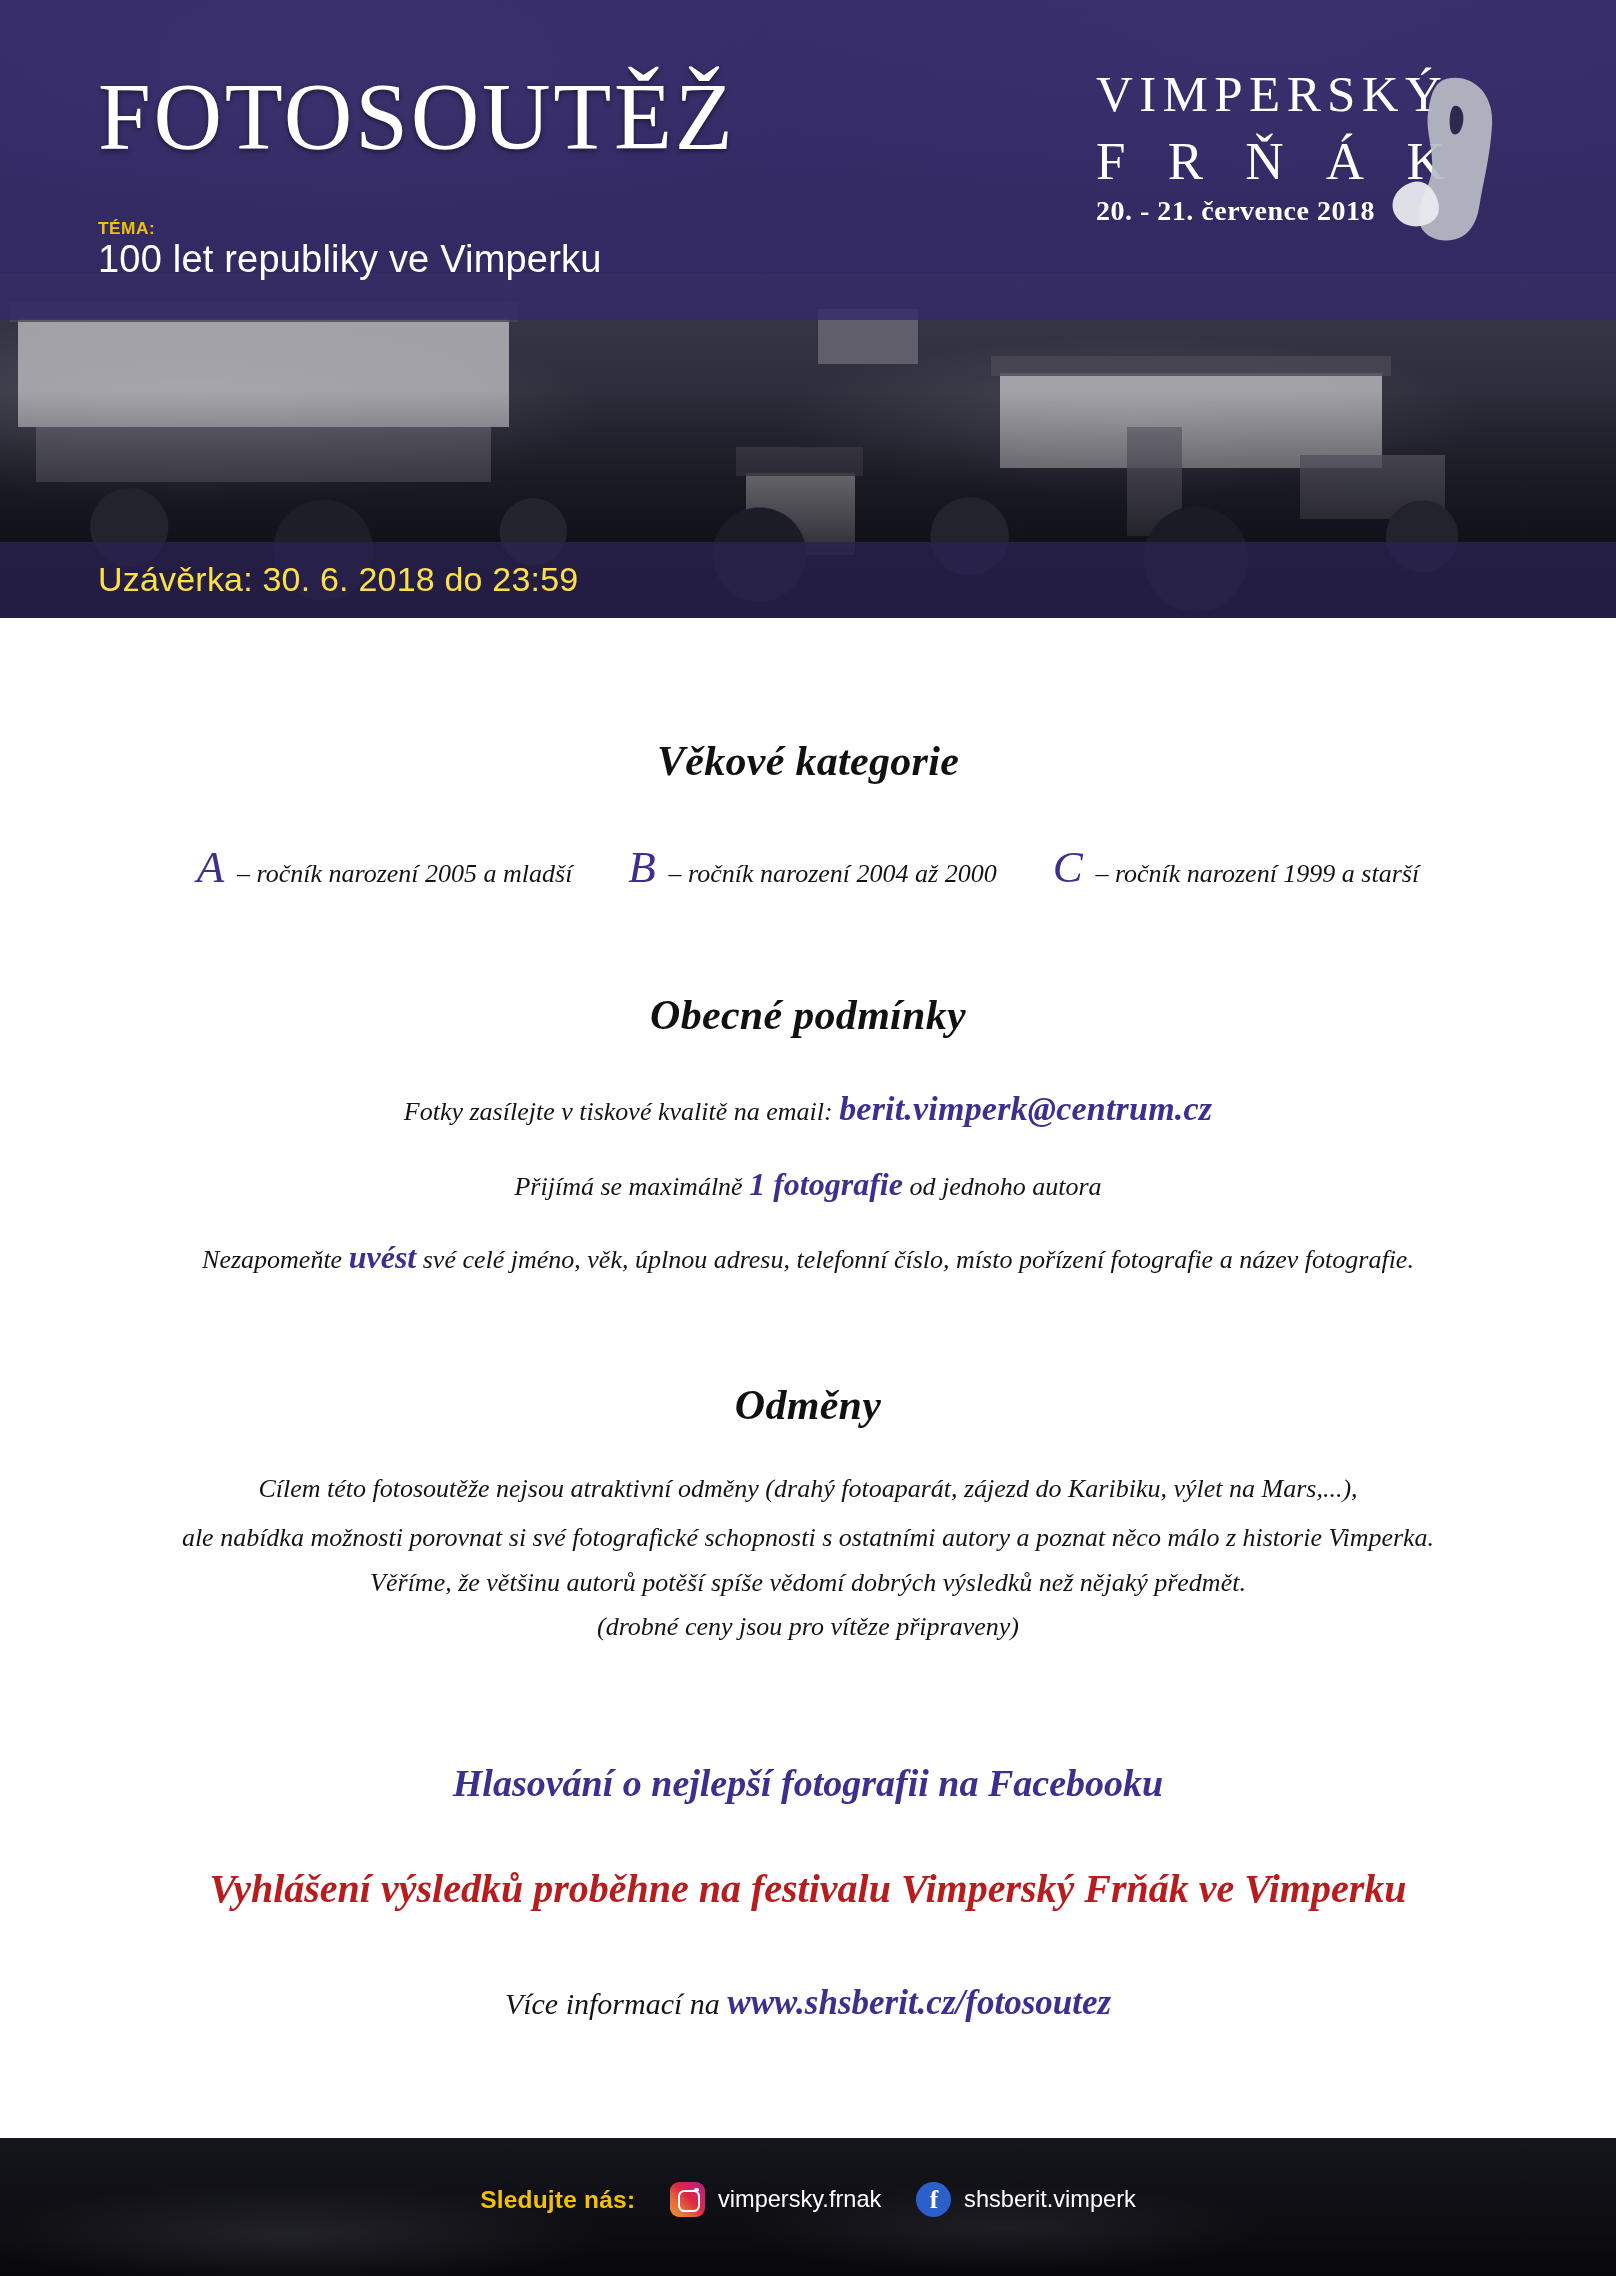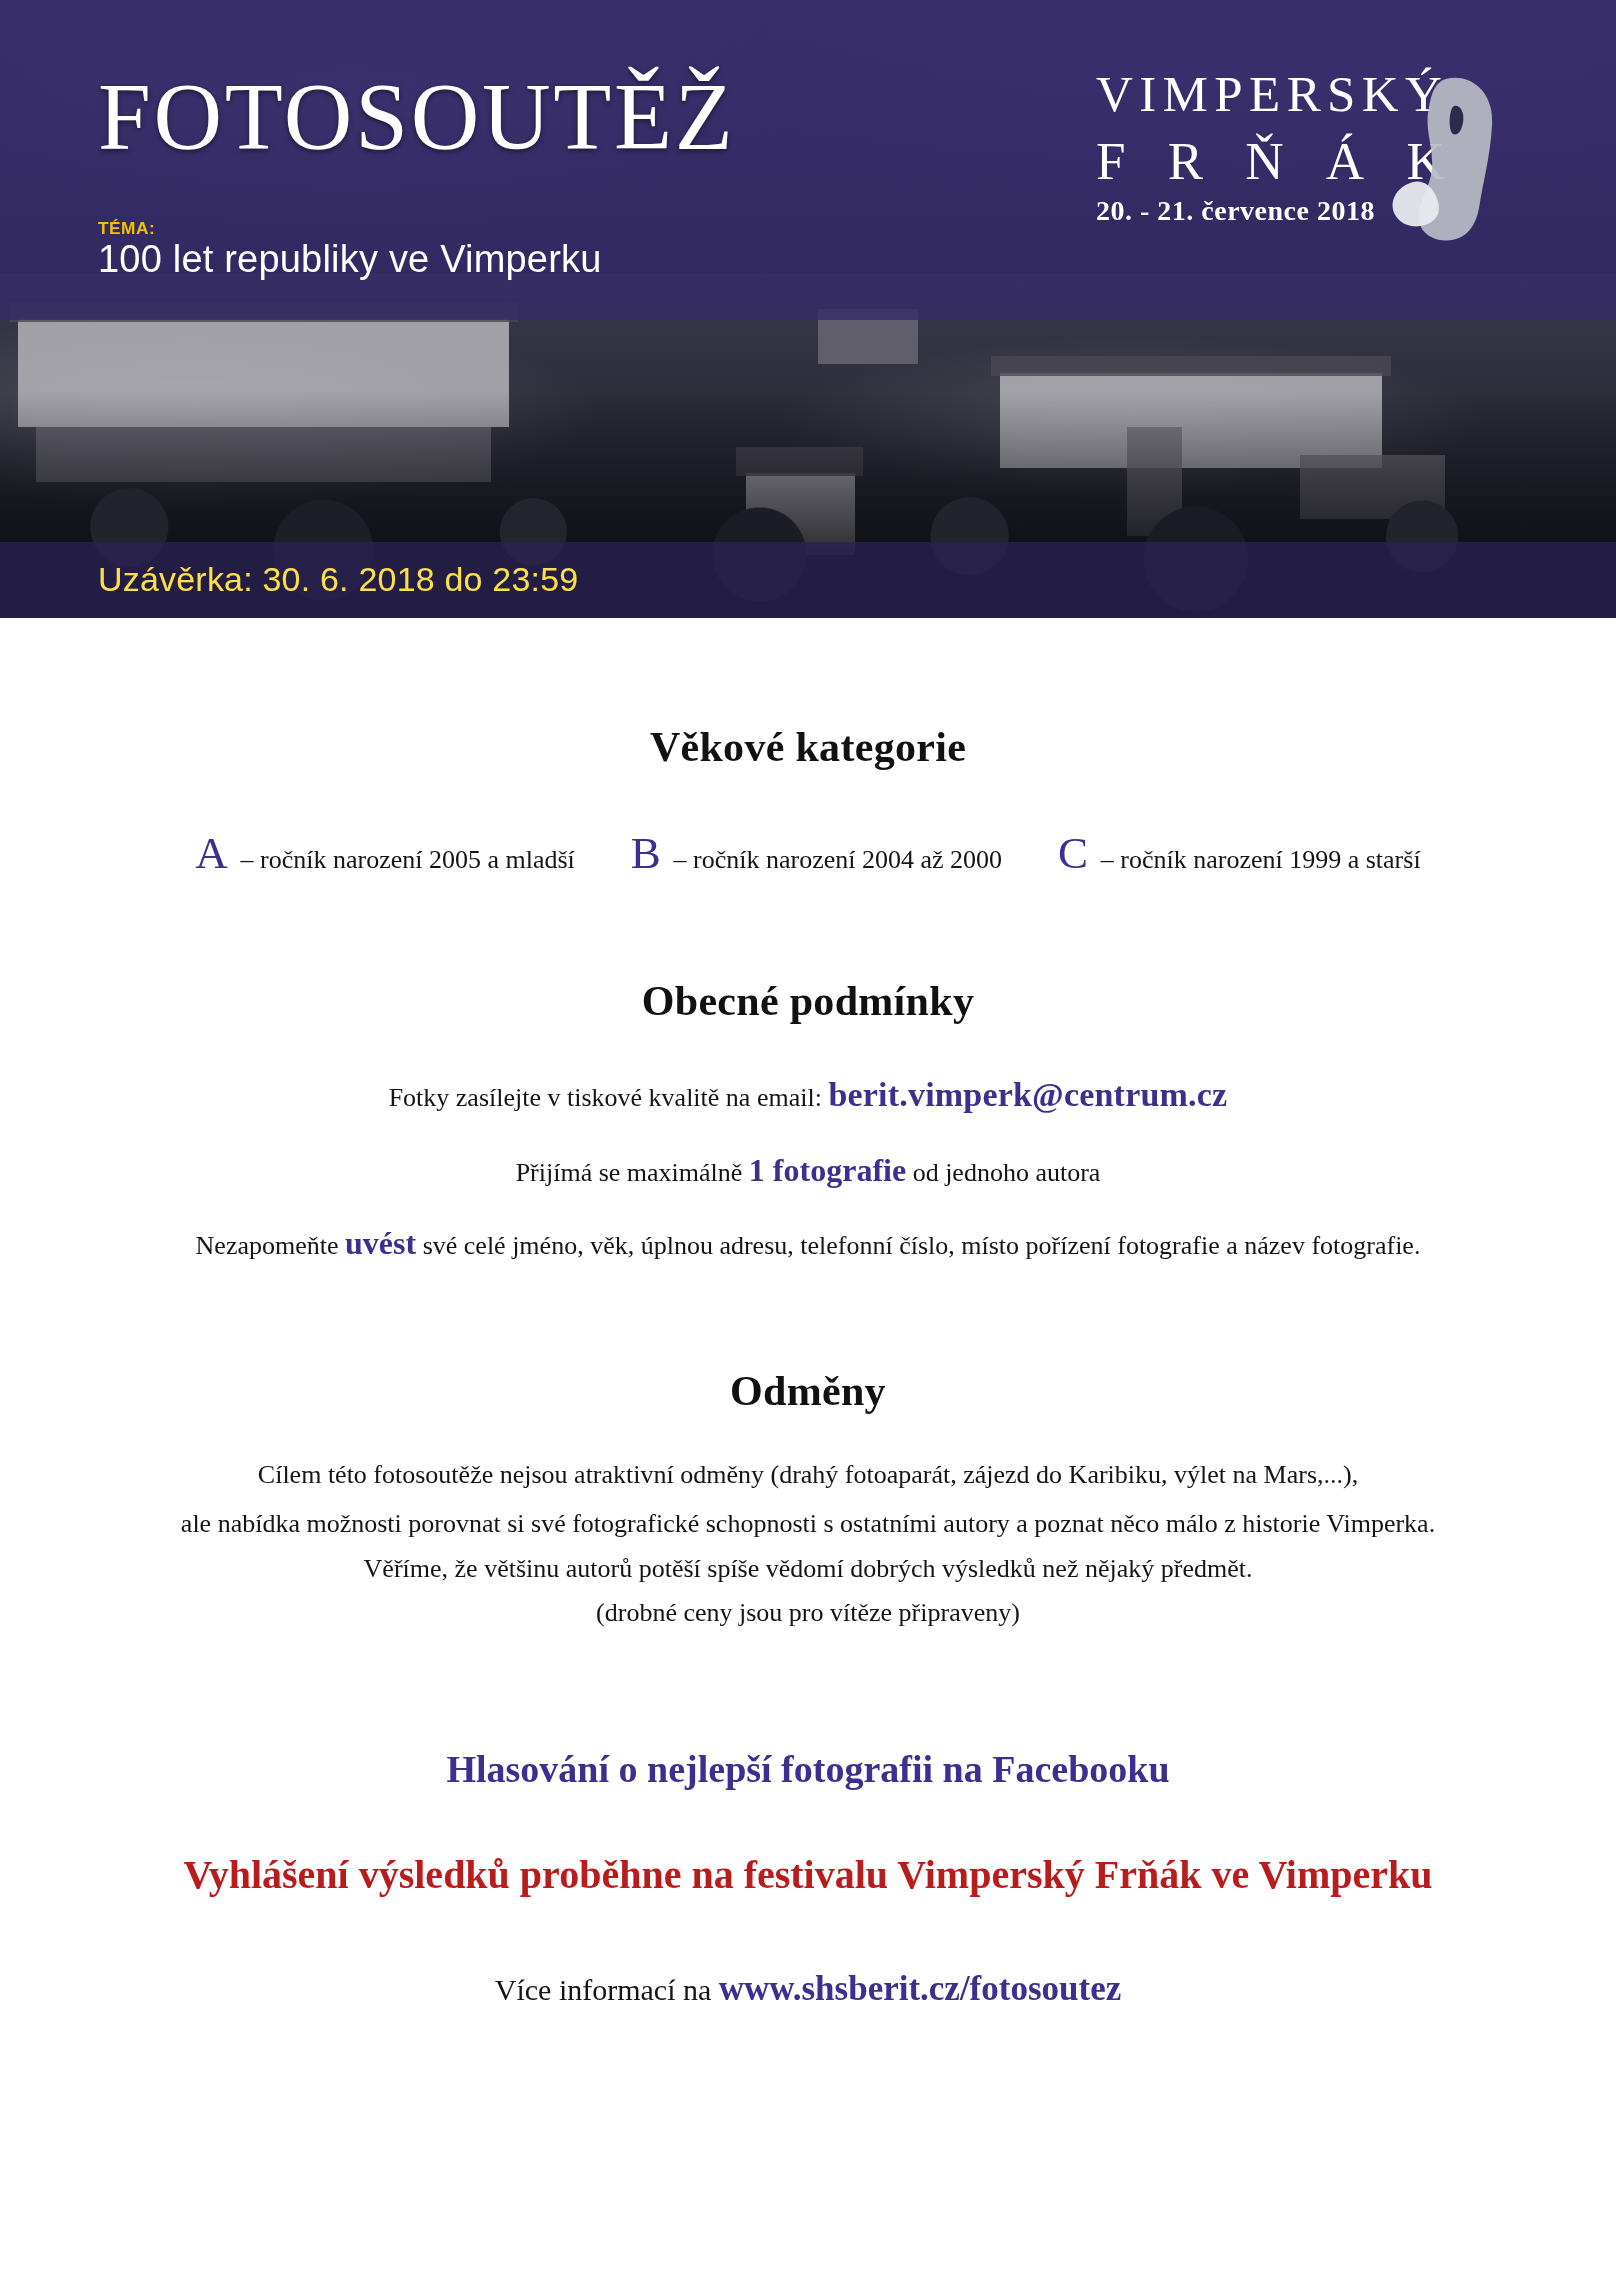--- a/index.html
+++ b/index.html
@@ -154,24 +154,25 @@
     left: 98px; top: 560px;
     color: #fde047;
     font-family: "Liberation Sans", sans-serif;
     font-size: 34px;
     letter-spacing: 0.2px;
   }
 
   
   .body-area {
     position: absolute;
-    left: 0; top: 632px;
+    left: 0; top: 646px;
     width: 1616px;
     height: 1496px;
     background: #ffffff;
+    font-style: italic;
   }
 
   .h2 {
     text-align: center;
     font-family: "Liberation Serif", serif;
     font-weight: 700;
     font-size: 42px;
     color: #111111;
     letter-spacing: 0.3px;
   }
@@ -416,15 +417,30 @@
 
     <div class="big-black" style="margin-top:60px;">Vyhlášení výsledků proběhne na festivalu Vimperský Frňák ve Vimperku</div>
 
     <div class="more-info" style="margin-top:71px;">
       <span>Více informací na</span>
       <span class="url">www.shsberit.cz/fotosoutez</span>
     </div>
 
   </div>
 
+  <div class="footer">
+    <div class="footer-photo"></div>
+    <div class="footer-shade"></div>
+    <div class="footer-row">
+      <span class="follow-label">Sledujte nás:</span>
+      <span class="social">
+        <span class="ig-icon"></span>
+        <span class="social-text">vimpersky.frnak</span>
+      </span>
+      <span class="social">
+        <span class="fb-icon">f</span>
+        <span class="social-text">shsberit.vimperk</span>
+      </span>
+    </div>
+  </div>
 
 </div>
 
 
 </body></html>

